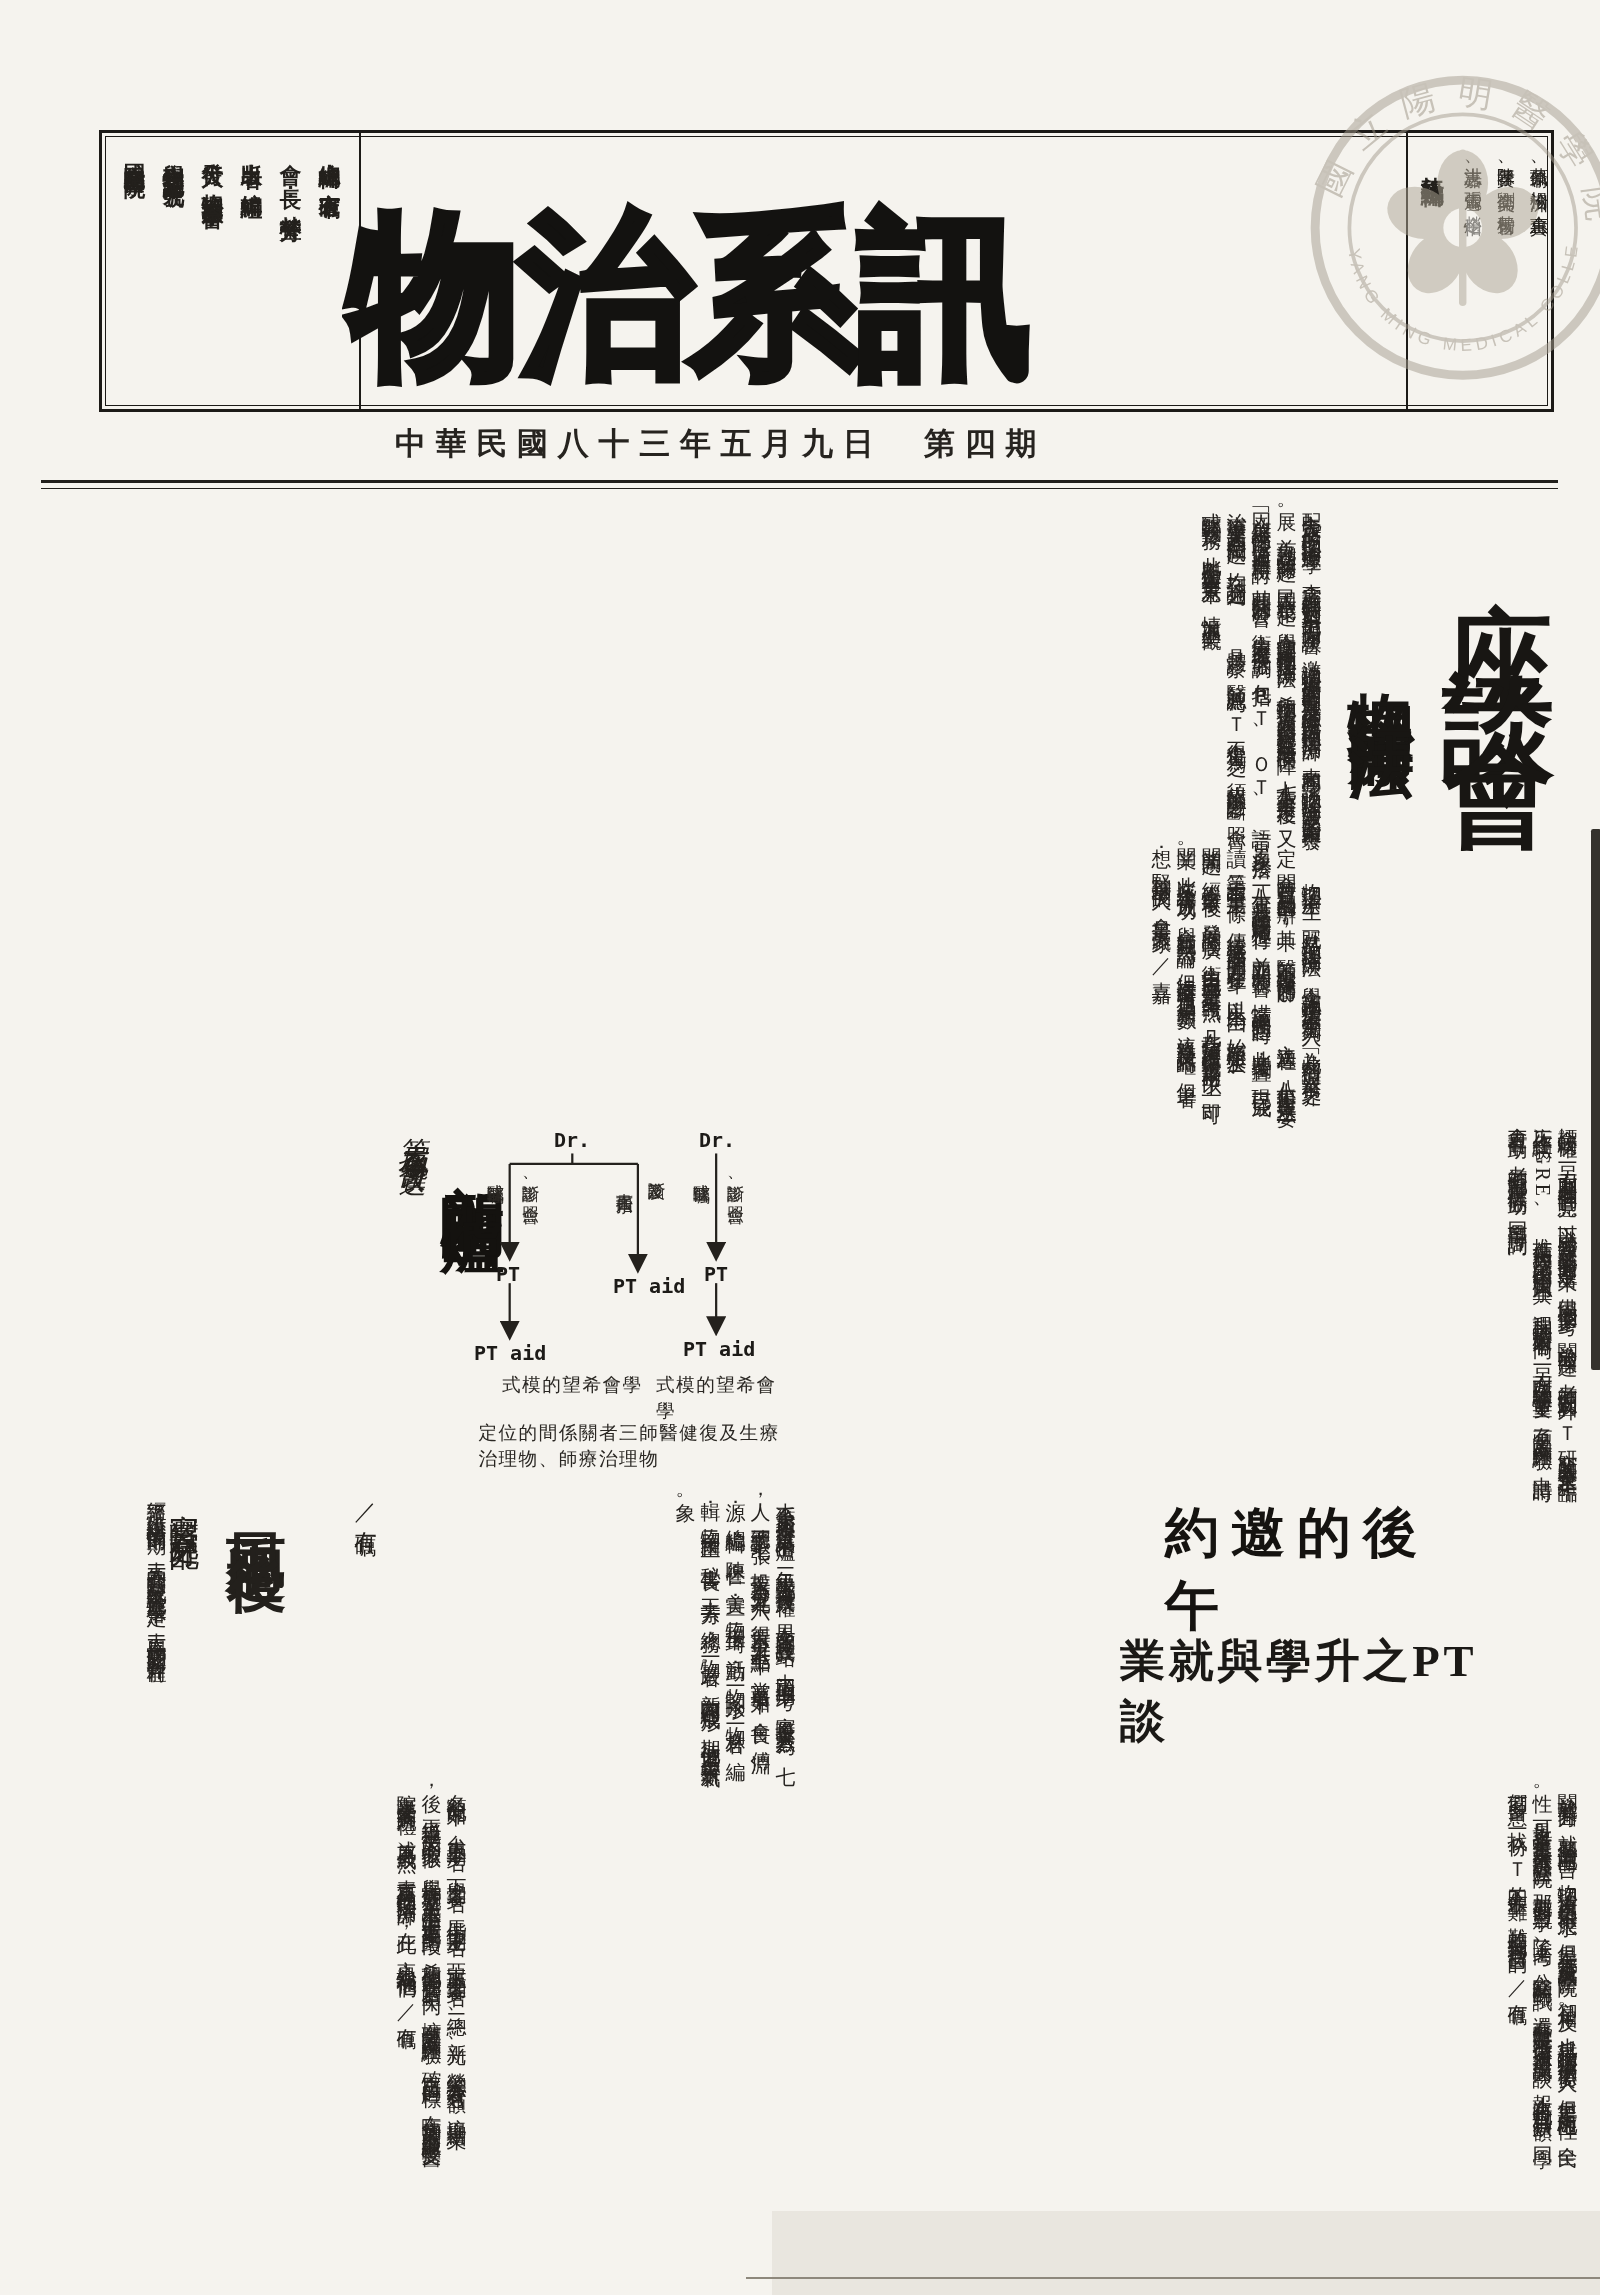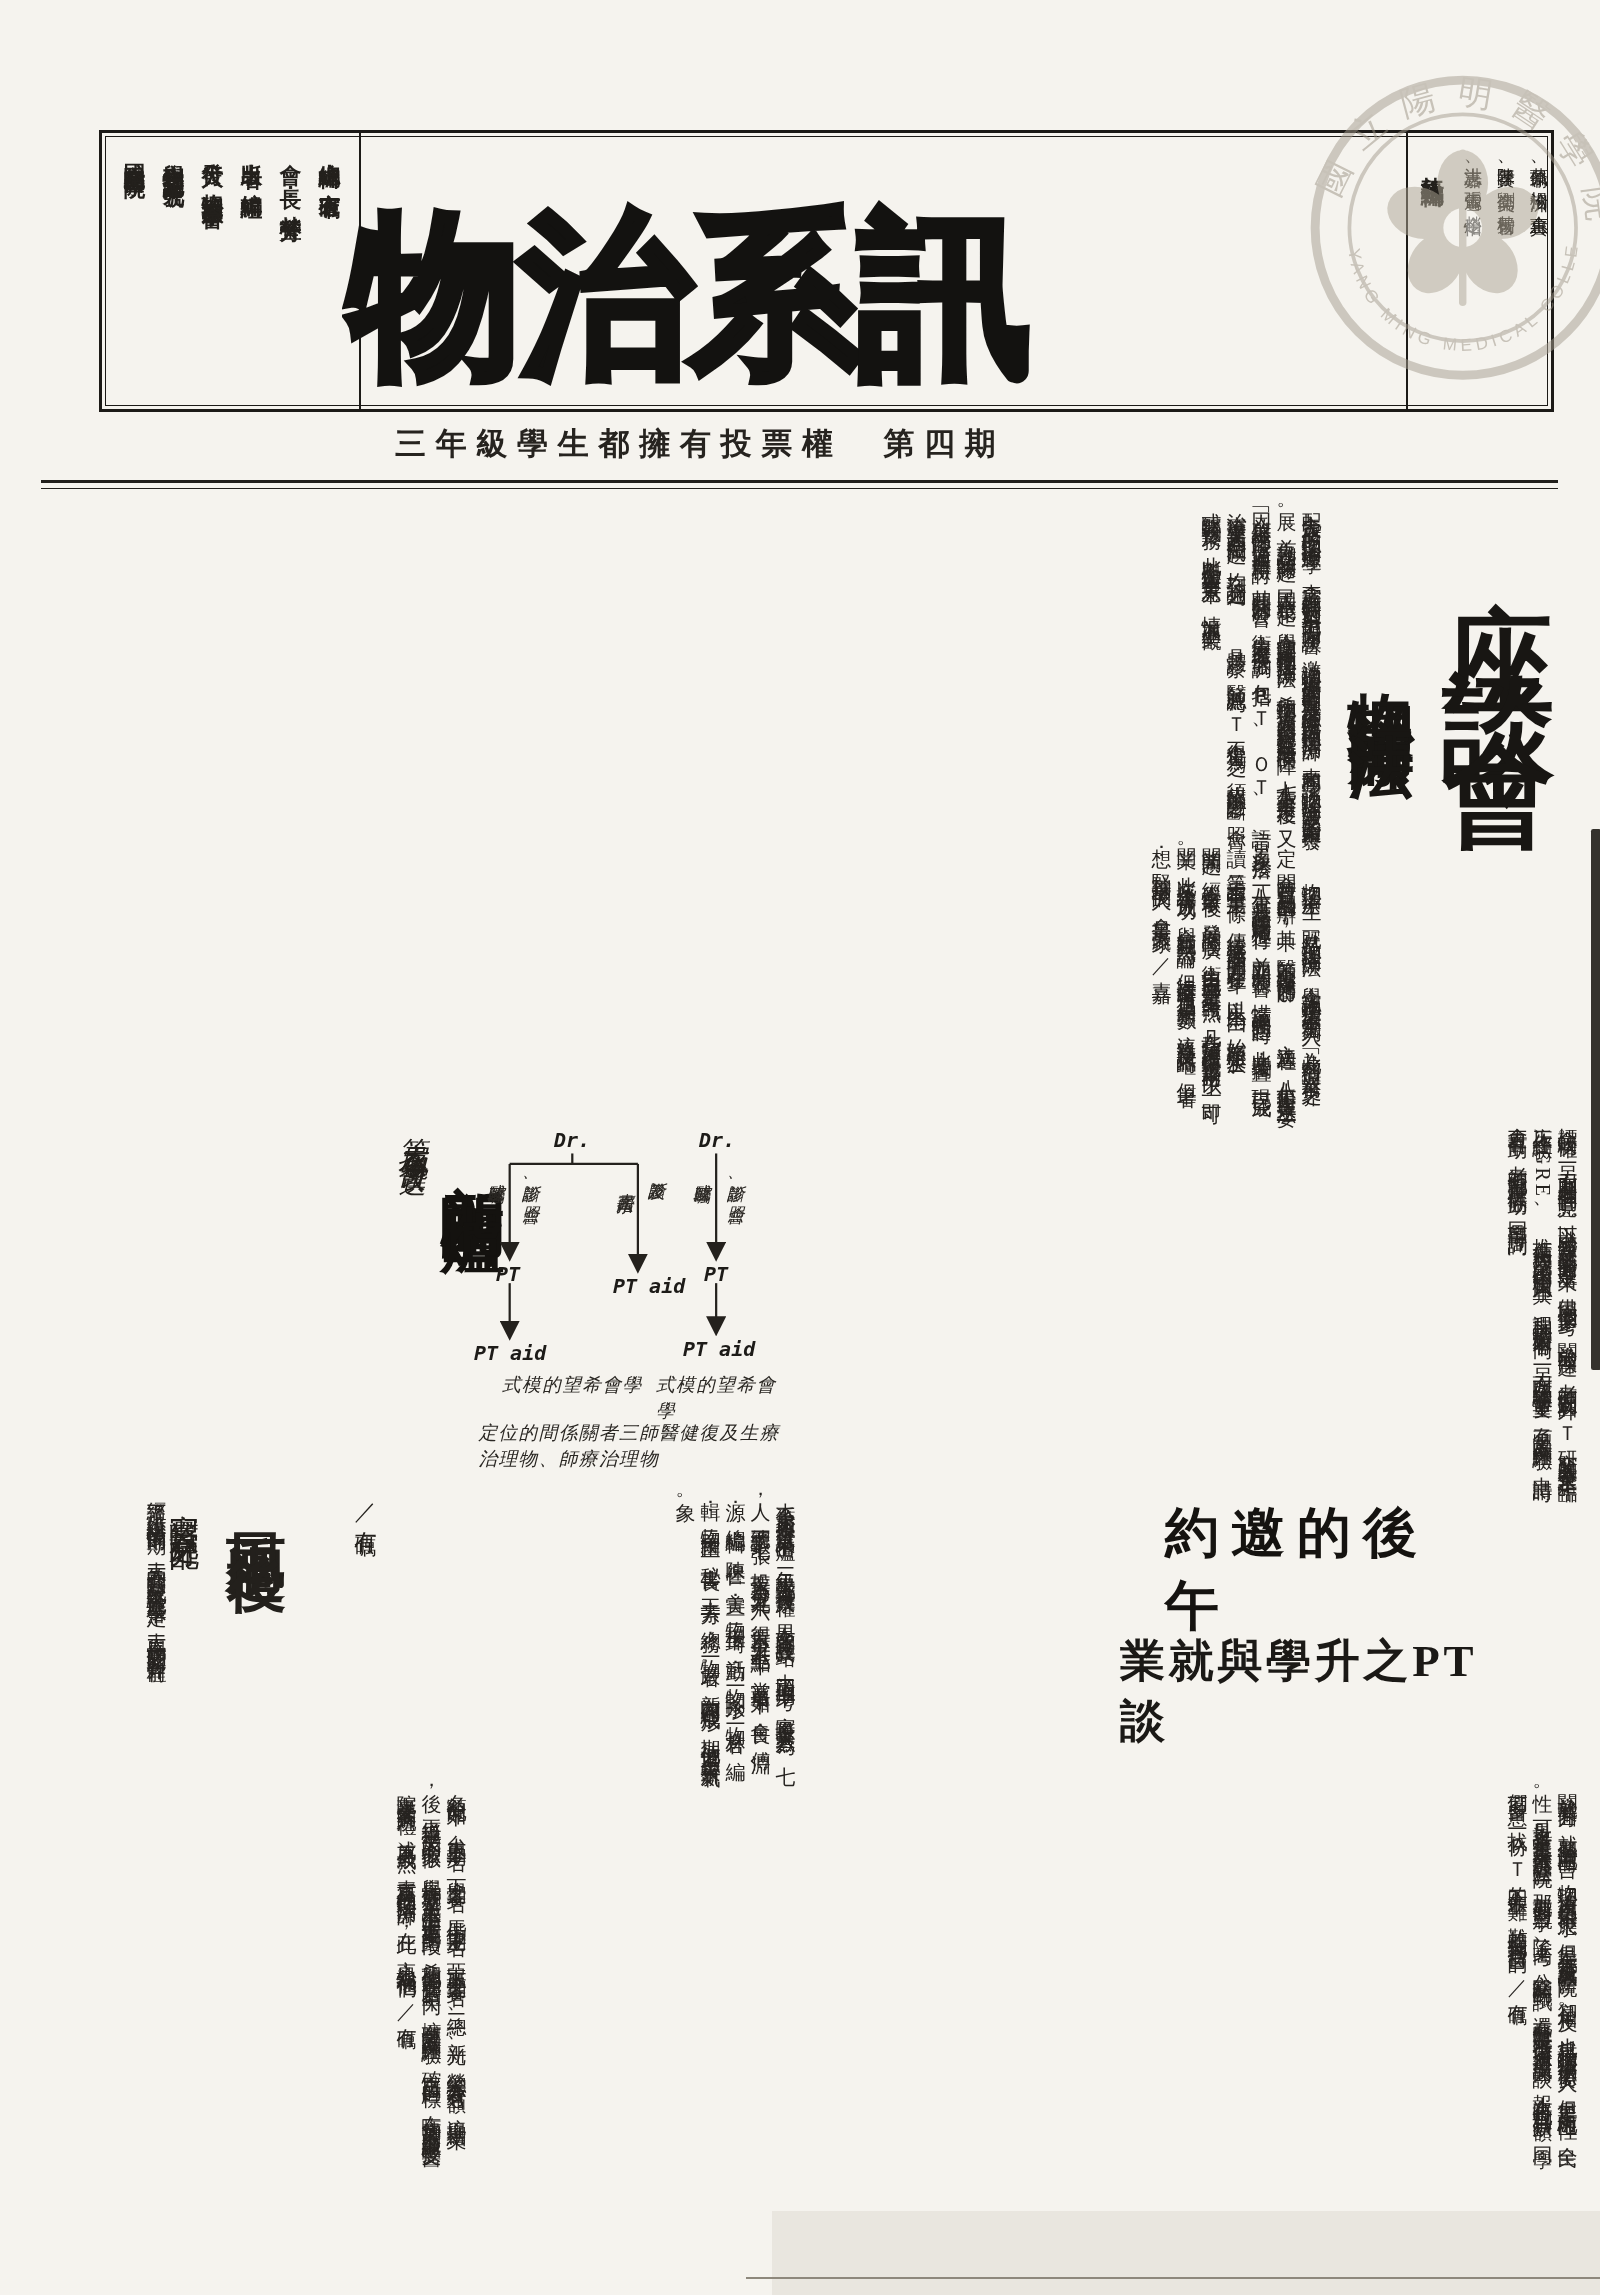--- a/index.html
+++ b/index.html
@@ -36,21 +36,21 @@
   
   #band1{left:66px;top:497px;width:1258px;height:322px;}
   #band2{left:66px;top:832px;width:1258px;height:262px;}
   #band3r{left:781px;top:1112px;width:799px;height:359px;}
   #band4m{left:292px;top:1487px;width:89px;height:276px;font-size:22.4px;letter-spacing:4.5px;}
   #cab-body{left:321px;top:1487px;width:477px;height:277px;}
   #rain-intro{left:66px;top:1487px;width:103px;height:277px;}
   #band5l{left:66px;top:1778px;width:403px;height:359px;}
   #band5r{left:477px;top:1778px;width:1103px;height:359px;}
   
-  #diagram{left:459px;top:1122px;width:322px;height:332px;font-style:italic;}
+  #diagram{left:459px;top:1122px;width:322px;height:332px;}
   #diagram svg{position:absolute;left:0;top:0;}
   .dnode{position:absolute;font-family:"DejaVu Sans Mono","Liberation Mono",monospace;font-size:20px;font-weight:bold;color:#1d1b18;}
   .dlabel{position:absolute;writing-mode:vertical-rl;text-orientation:upright;font-size:17px;letter-spacing:1.5px;color:#2a2723;}
   .dcap{position:absolute;font-size:18.6px;letter-spacing:1.5px;color:#2a2723;}
   
   #seal{left:1306px;top:60px;opacity:.5;z-index:2;}
   #edge-sliver{left:1591px;top:829px;width:9.7px;height:541px;background:#35322d;border-radius:2.2px;}
   #bottom-strip{left:772px;top:2211px;width:829px;height:84px;background:#e9e6df;}
   #bottom-line{left:746px;top:2277px;width:855px;height:1.5px;background:#8e887c;}
 </style>
@@ -95,21 +95,21 @@
 發行人：物理治療系學會
 學生刊物登記第〇二九號
 國立陽明醫學院</div>
   <div id="paper-title" class="abs">
     <span style="width:100%;display:flex;justify-content:space-between;">物治系訊</span>
   </div>
   <div id="editors-label" class="abs vt">執行編輯：</div>
   <div id="editors-names" class="abs vt">蔡佩瑜、楊洽洲、余惠真
 陳孝賢、劉奕儒、黃楊智
 洪志嘉、張麗雪、趙令怡</div>
-  <div id="dateline" class="abs">三年級學生都擁有投票權　第四期</div>
+  <div id="dateline" class="abs">中華民國八十三年五月九日　第四期</div>
   <div id="rule" class="abs"></div>
 
   <div id="hl-forum" class="abs vt">座談會</div>
   <div id="hl-law" class="abs vt">物理治療師法</div>
   <div id="band1" class="abs vt body-text">配合大三所修的「物理治療管理學」，李雪楨老師特別於四月十七日召開座談會，邀請物理治療學會的曹昭懿理事及榮總復健部白偉南物理治療師，來和同學談一談「物理治療師法」草案的始末與發展。首先談到立法的緣起：民國六十幾年起，學會便開始推動物理治療師法，希望物理治療人員的業務與權益能有法律的保障；七十八年草案擬定後，又因「放射線技術師法」之通過而重新檢討，其間與醫師公會、衛生署歷經多次協調，包括ＰＴ、ＯＴ、語言治療等專業人員的定位問題，均在討論之列。1　具體診察：醫師認為ＰＴ不得單獨為之，須依醫師之診斷、照會或醫囑執行業務，此點學會與衛生署意見不一，情況並不樂觀。</div>
   <div id="band2" class="abs vt body-text">2　物理治療士（生）：既然是「物理治療師法」，學會認為物理治療生不應當列入，為此「名稱」與「業務」之界定，開會時曾引起熱烈的爭辯；其中，醫師不專指復健醫師。3　立法過程：八十年起學會與立法委員多次接洽，八十一年三月聽證會後開始積極進行，並立即召開公聽會；惜讀至業務問題時，此案遭擱置，現已完成一讀，第二讀審查中（第十二條）。傳統療法無法管理的問題存在多年，以民生為由，始終懸而未決。4　開業問題：經學會爭取後，發展空間較廣：衛生署現已同意畢業生可考執照，凡在指定醫療機構中執行業務兩年以上，即可開業。此次座談會十分成功，與會師生熱烈討論。但法案何時可通過仍是未知數！這條路漫長又崎嶇，但筆者想：堅持到最後的人，會是最大贏家。／嘉嘉</div>
 
   <div id="kicker" class="abs vt">第六屆系學會改選</div>
   <div id="hl-cabinet" class="abs vt">新內閣出爐</div>
   <div id="cab-body" class="abs vt body-text">本系第六屆系學會改選結果出爐。三年級學生都擁有投票權，男女舍皆開設投票站，由於正值期中考，實際投票人數為一○七人，總票數一七一張，投票率為百分之九十六，得票率百分之六十七點半。當選名單如下：會長：傅淵源；總編輯：陳譽仁；美宣：物二楊玉琦；活動：物一閻永珍、物一林君；編輯：物二羅國正；秘書長：王素芳；總務：物一嚴君。新內閣已經成形，期待他們為系上帶來新氣象。</div>

